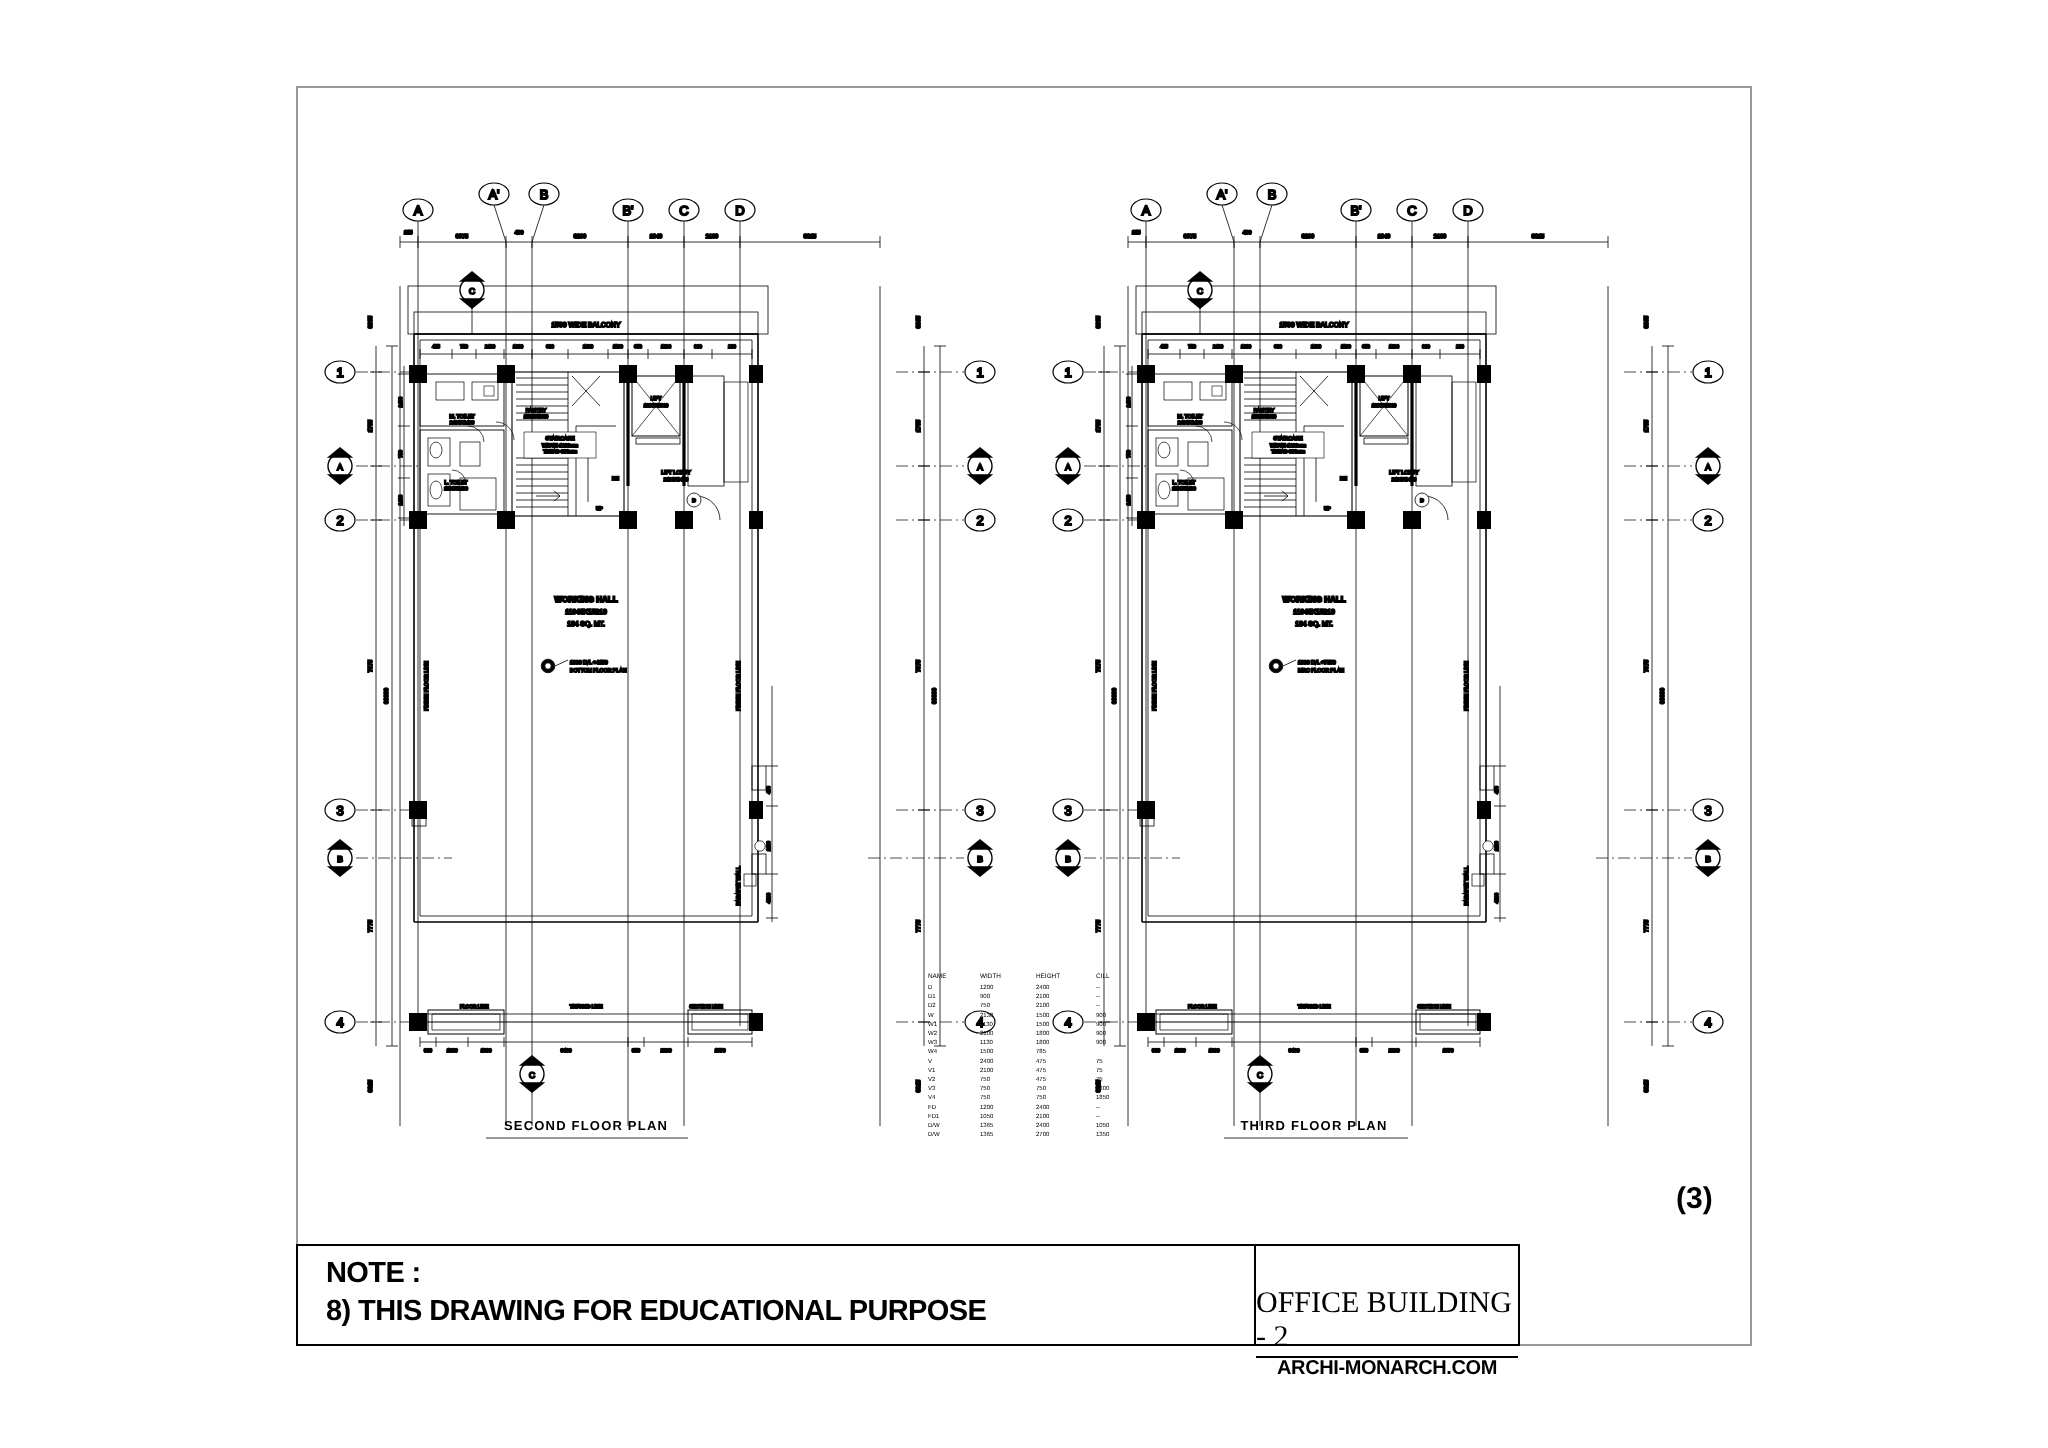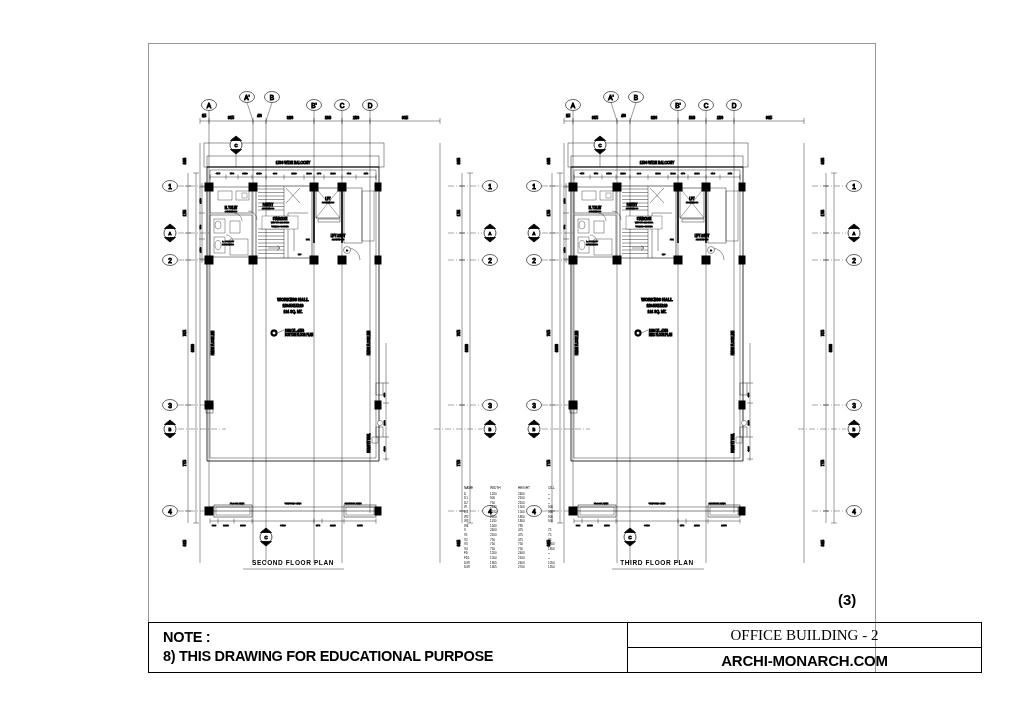--- a/index.html
+++ b/index.html
@@ -4,31 +4,31 @@
 <style>
   html,body{margin:0;padding:0;background:#ffffff;}
   body{width:1024px;height:724px;position:relative;overflow:hidden;
        font-family:"Liberation Sans",sans-serif;color:#000;}
   .sheet{position:absolute;left:148px;top:43px;width:728px;height:630px;
          border:1.5px solid #9a9a9a;background:#fff;box-sizing:border-box;}
   .plan{position:absolute;top:0;height:560px;}
   .plan-left{left:0;width:364px;}
   .plan-right{left:364px;width:364px;}
   svg{display:block;}
-  .tblock{position:absolute;left:148px;top:622px;width:834px;height:51px;
+  .tblock{position:absolute;left:148px;top:622px;width:612px;height:51px;
           border:1.5px solid #000;box-sizing:border-box;display:flex;}
   .tb-note{flex:0 0 479px;border-right:1.5px solid #000;box-sizing:border-box;
            padding:5px 0 0 14px;}
   .tb-note div{font-weight:bold;font-size:14.5px;letter-spacing:-.3px;
                line-height:1.32;font-family:"Liberation Sans",sans-serif;}
   .tb-right{flex:1;display:flex;flex-direction:column;}
   .tb-r1{flex:1;border-bottom:1.5px solid #000;display:flex;align-items:center;
-         justify-content:center;font-family:"Liberation Serif",serif;font-size:15px;}
+         justify-content:center;font-family:"Liberation Serif",serif;font-size:15px;margin-top:21px;}
   .tb-r2{flex:1;display:flex;align-items:center;justify-content:center;
-         font-weight:bold;font-size:15px;letter-spacing:-.2px;}
+         font-weight:bold;font-size:10px;letter-spacing:-.2px;}
   .sheetno{position:absolute;left:838px;top:591px;font-weight:bold;font-size:15px;}
   .ttl{font-size:6.5px;font-weight:bold;letter-spacing:.6px;}
   text{fill:#000;font-family:"Liberation Sans",sans-serif;}
   .ln{stroke:#000;fill:none;}
   .thin{stroke-width:.4;} .med{stroke-width:.8;} .hvy{stroke-width:1.6;}
   .dash{stroke-dasharray:6 2 1 2;stroke-width:.35;}
   .wallf{fill:#000;}
 </style>
 </head>
 <body>

